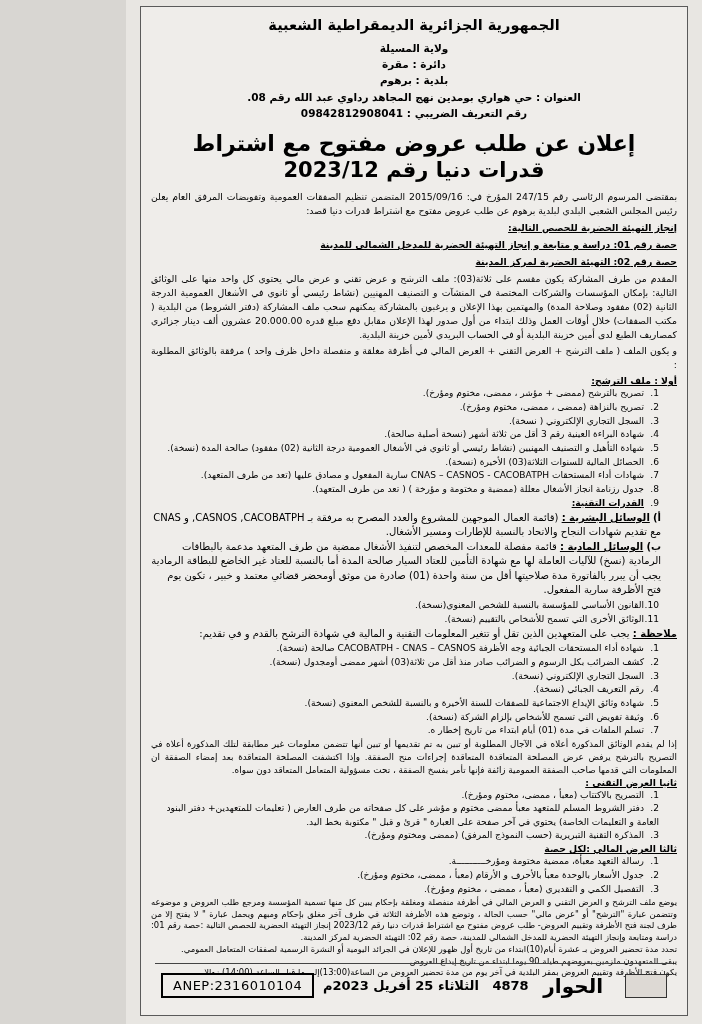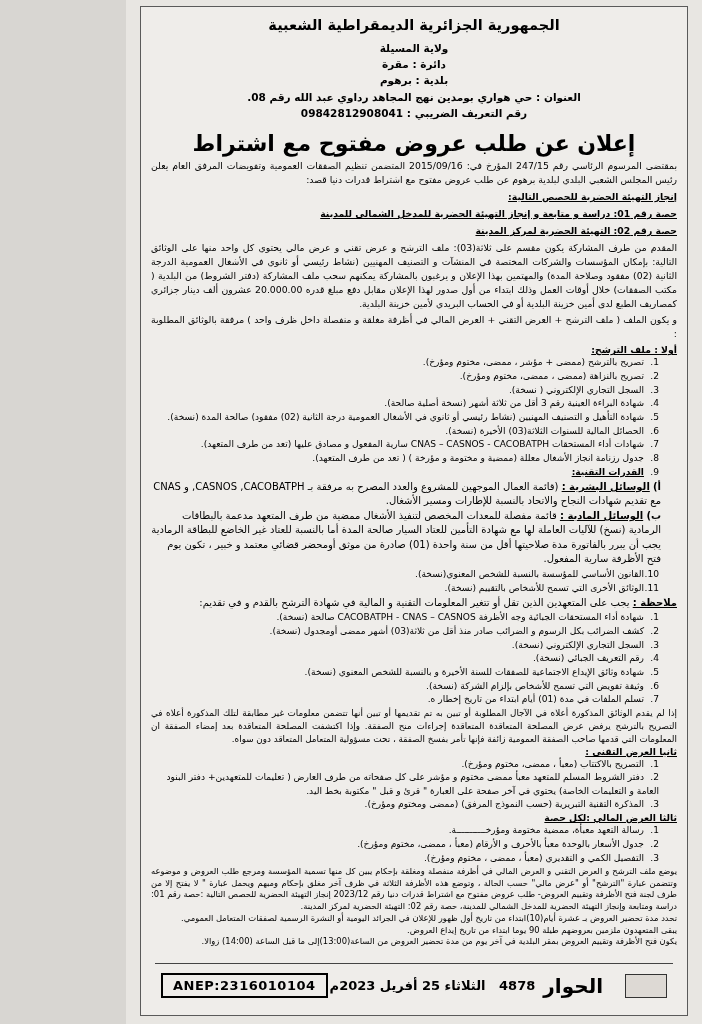--- a/index.html
+++ b/index.html
@@ -59,21 +59,21 @@
   .footer{
     position:absolute;left:14px;right:14px;bottom:8px;
     height:44px;
   }
   .footer-inner{
     display:flex;align-items:center;justify-content:space-between;
     border-top:1px solid #444;
     height:44px;padding:0 6px;box-sizing:border-box;
   }
   .anep{
-    border:2px solid #000;padding:3px 10px;font-weight:bold;font-size:13px;
+    border:2px solid #000;padding:3px 10px;font-weight:normal;font-size:13px;
     background:#efedea;letter-spacing:0.5px;
   }
   .fdate{font-weight:bold;font-size:13px;}
   .logo{
     font-weight:bold;font-size:20px;padding:0 6px;
     font-family:"DejaVu Sans", sans-serif;
   }
   .logo-wrap{display:flex;align-items:flex-end;gap:16px;}
   .logo-badge{
     width:40px;height:22px;border:1px solid #333;background:#ddd9d4;
@@ -91,20 +91,21 @@
 
     <div class="org-block">
       <div>ولاية المسيلة</div>
       <div>دائرة : مقرة</div>
       <div>بلدية : برهوم</div>
       <div>العنوان : حي هواري بومدين نهج المجاهد رداوي عبد الله رقم 08.</div>
       <div>رقم التعريف الضريبي : 09842812908041</div>
     </div>
 
     <div class="big-title">إعلان عن طلب عروض مفتوح مع اشتراط</div>
+    <div class="big-title2">قدرات دنيا رقم 2023/12</div>
 
     <div class="para">بمقتضى المرسوم الرئاسي رقم 247/15 المؤرخ في: 2015/09/16 المتضمن تنظيم الصفقات العمومية وتفويضات المرفق العام يعلن رئيس المجلس الشعبي البلدي لبلدية برهوم عن طلب عروض مفتوح مع اشتراط قدرات دنيا قصد:</div>
     <div class="para-c u">إنجاز التهيئة الحضرية للحصص التالية:</div>
 
     <div class="para-c u">حصة رقم 01: دراسة و متابعة و إنجاز التهيئة الحضرية للمدخل الشمالي للمدينة</div>
     <div class="para-c u">حصة رقم 02: التهيئة الحضرية لمركز المدينة</div>
 
     <div class="para">المقدم من طرف المشاركة يكون مقسم على ثلاثة(03): ملف الترشح و عرض تقني و عرض مالي يحتوي كل واحد منها على الوثائق التالية: بإمكان المؤسسات والشركات المختصة في المنشآت و التصنيف المهنيين (نشاط رئيسي أو ثانوي في الأشغال العمومية الدرجة الثانية (02) مفقود وصلاحة المدة) والمهتمين بهذا الإعلان و يرغبون بالمشاركة يمكنهم سحب ملف المشاركة (دفتر الشروط) من البلدية ( مكتب الصفقات) خلال أوقات العمل وذلك ابتداء من أول صدور لهذا الإعلان مقابل دفع مبلغ قدره 20.000.00 عشرون ألف دينار جزائري كمصاريف الطبع لدى أمين خزينة البلدية أو في الحساب البريدي لأمين خزينة البلدية.</div>
     <div class="para">و يكون الملف ( ملف الترشح + العرض التقني + العرض المالي في أظرفة مغلقة و منفصلة داخل ظرف واحد ) مرفقة بالوثائق المطلوبة :</div>
 

